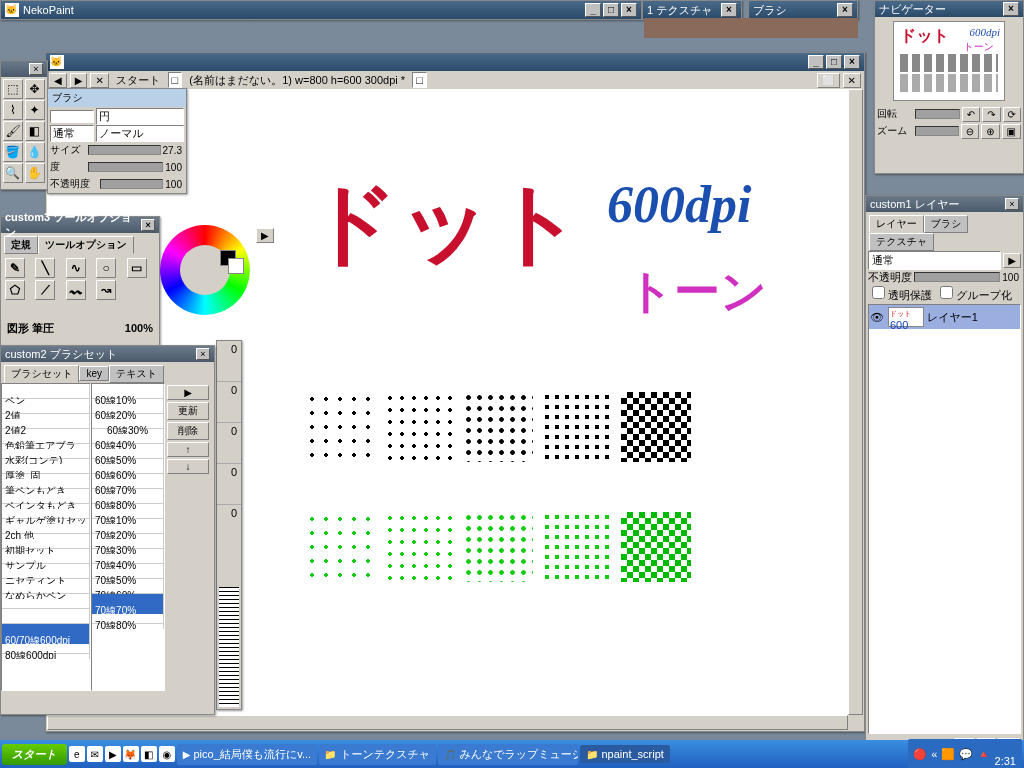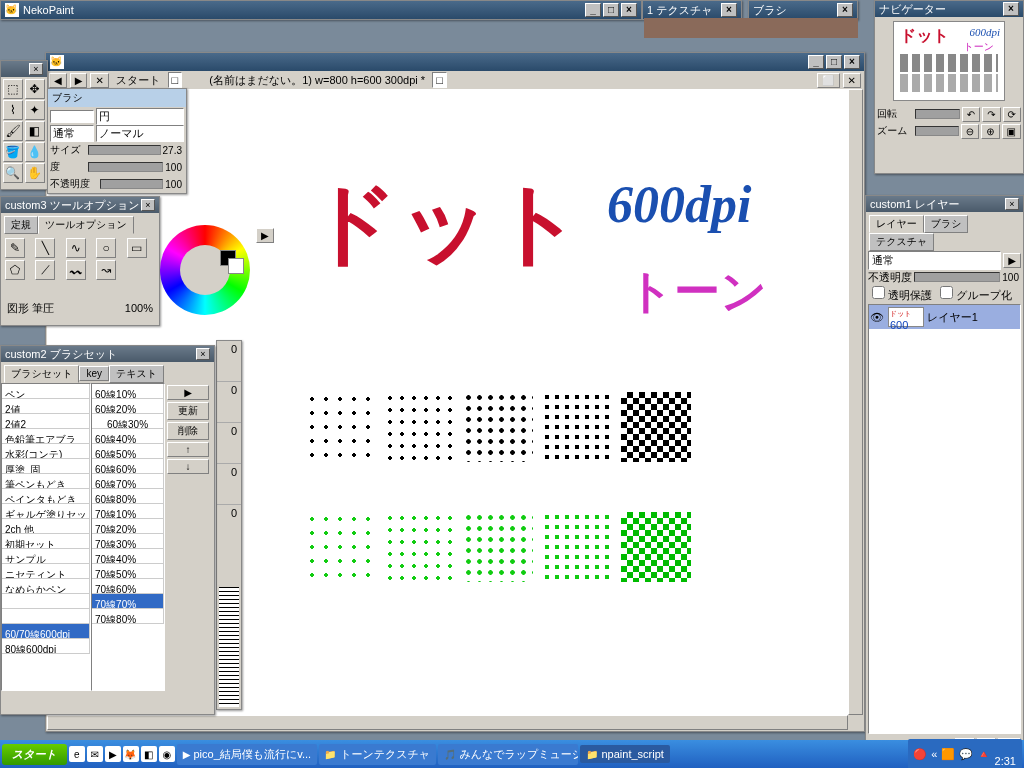--- a/index.html
+++ b/index.html
@@ -22,21 +22,21 @@
 .slider { flex:1; height:10px; background:#a0a0a0; border:1px inset #888; position:relative; }
 .taskbar { position:absolute; left:0; right:0; bottom:0; height:28px; background:linear-gradient(#3a8ee0,#2060c0); display:flex; align-items:center; padding:0 2px; gap:2px; }
 .start-btn { background:linear-gradient(#6c0,#390); color:#fff; font-weight:bold; padding:3px 10px; border-radius:3px; font-style:italic; }
 .task-item { background:#3a7ad0; color:#fff; padding:3px 6px; border-radius:2px; font-size:10px; max-width:140px; overflow:hidden; white-space:nowrap; display:flex; align-items:center; gap:3px;}
 .task-item.active { background:#2a5aa0; }
 .tray { margin-left:auto; background:#2a6ac0; padding:2px 6px; display:flex; align-items:center; gap:4px; border-radius:2px;}
 .canvas { position:absolute; background:#fff; }
 .tab { background:#d4d0c8; border:1px solid #fff; border-right-color:#808080; border-bottom-color:#d4d0c8; padding:1px 6px; font-size:10px; display:inline-block; }
 .tab.inactive { background:#c0c0c0; border-bottom-color:#808080; }
 .list-row { display:flex; height:15px; border-bottom:1px solid #ccc; }
-.list-row span { padding:4px 3px; font-size:10px; border-right:1px solid #ccc; overflow:hidden; white-space:nowrap;}
+.list-row span { padding:10px 3px; font-size:10px; border-right:1px solid #ccc; overflow:hidden; white-space:nowrap;}
 .list-row.sel span { background:#316ac5; color:#fff; }
 .tool-icon { width:20px; height:20px; border:1px solid #fff; border-right-color:#808080; border-bottom-color:#808080; display:inline-flex; align-items:center; justify-content:center; font-size:12px; }
 .color-wheel { width:90px; height:90px; border-radius:50%; background:conic-gradient(red,yellow,lime,cyan,blue,magenta,red); position:relative; }
 .color-wheel::after { content:''; position:absolute; inset:20px; border-radius:50%; background:#d4d0c8; }
 .ql { width:16px; height:16px; background:#fff; border-radius:2px; display:flex; align-items:center; justify-content:center; font-size:10px;}
 .swatch { width:70px; height:70px; display:inline-block; margin:3px; }
 .navthumb { background:#fff; width:112px; height:80px; border:1px solid #888; position:relative; font-family:cursive; }
 </style>
 </head>
 <body>
@@ -79,21 +79,21 @@
       <span>□</span>
       <span>×</span>
     </div>
   </div>
   <div style="background:#d4d0c8; height:18px; display:flex; align-items:center; padding:0 3px; gap:3px;">
     <span class="btn">◀</span>
     <span class="btn">▶</span>
     <span class="btn">✕</span>
     <span style="padding:0 4px;">スタート</span>
     <span class="inset" style="padding:1px 3px;">□</span>
-    <span style="padding:0 4px;margin-left:20px;">(名前はまだない。1) w=800 h=600 300dpi *</span>
+    <span style="padding:0 4px;">(名前はまだない。1) w=800 h=600 300dpi *</span>
     <span class="inset" style="padding:1px 3px;">□</span>
     <span style="margin-left:auto;" class="btn">⬜</span>
     <span class="btn">✕</span>
   </div>
   <div class="canvas" style="left:1px; top:36px; right:16px; bottom:16px;">
 
     <div style="position:absolute; left:260px; top:90px; font:bold 90px/1 cursive; color:#c8102e;">ドット</div>
     <div style="position:absolute; left:560px; top:90px; font:italic bold 52px/1 cursive; color:#1a4fb0;">600dpi</div>
     <div style="position:absolute; left:580px; top:180px; font:bold 46px/1 cursive; color:#d030c0;">トーン</div>
 
@@ -154,21 +154,21 @@
       <div class="slider"></div>
       <span class="val">100</span>
     </div>
   <div class="field-row">
       <span class="lbl" style="width:48px;">不透明度</span>
       <div class="slider"></div>
       <span class="val">100</span>
     </div>
 </div>
 
-<div class="panel" style="left:0; top:196px; width:160px; height:130px;">
+<div class="panel" style="left:0; top:216px; width:160px; height:130px;font-weight:bold;">
   <div class="panel-title">
       <span>custom3 ツールオプション</span>
       <span class="close">×</span>
     </div>
   <div style="padding:3px 3px 0;"><span class="tab inactive">定規</span><span class="tab">ツールオプション</span></div>
   <div style="padding:4px; display:grid; grid-template-columns:repeat(5,1fr); gap:2px;">
     <span class="tool-icon">✎</span>
     <span class="tool-icon">╲</span>
     <span class="tool-icon">∿</span>
     <span class="tool-icon">○</span>

